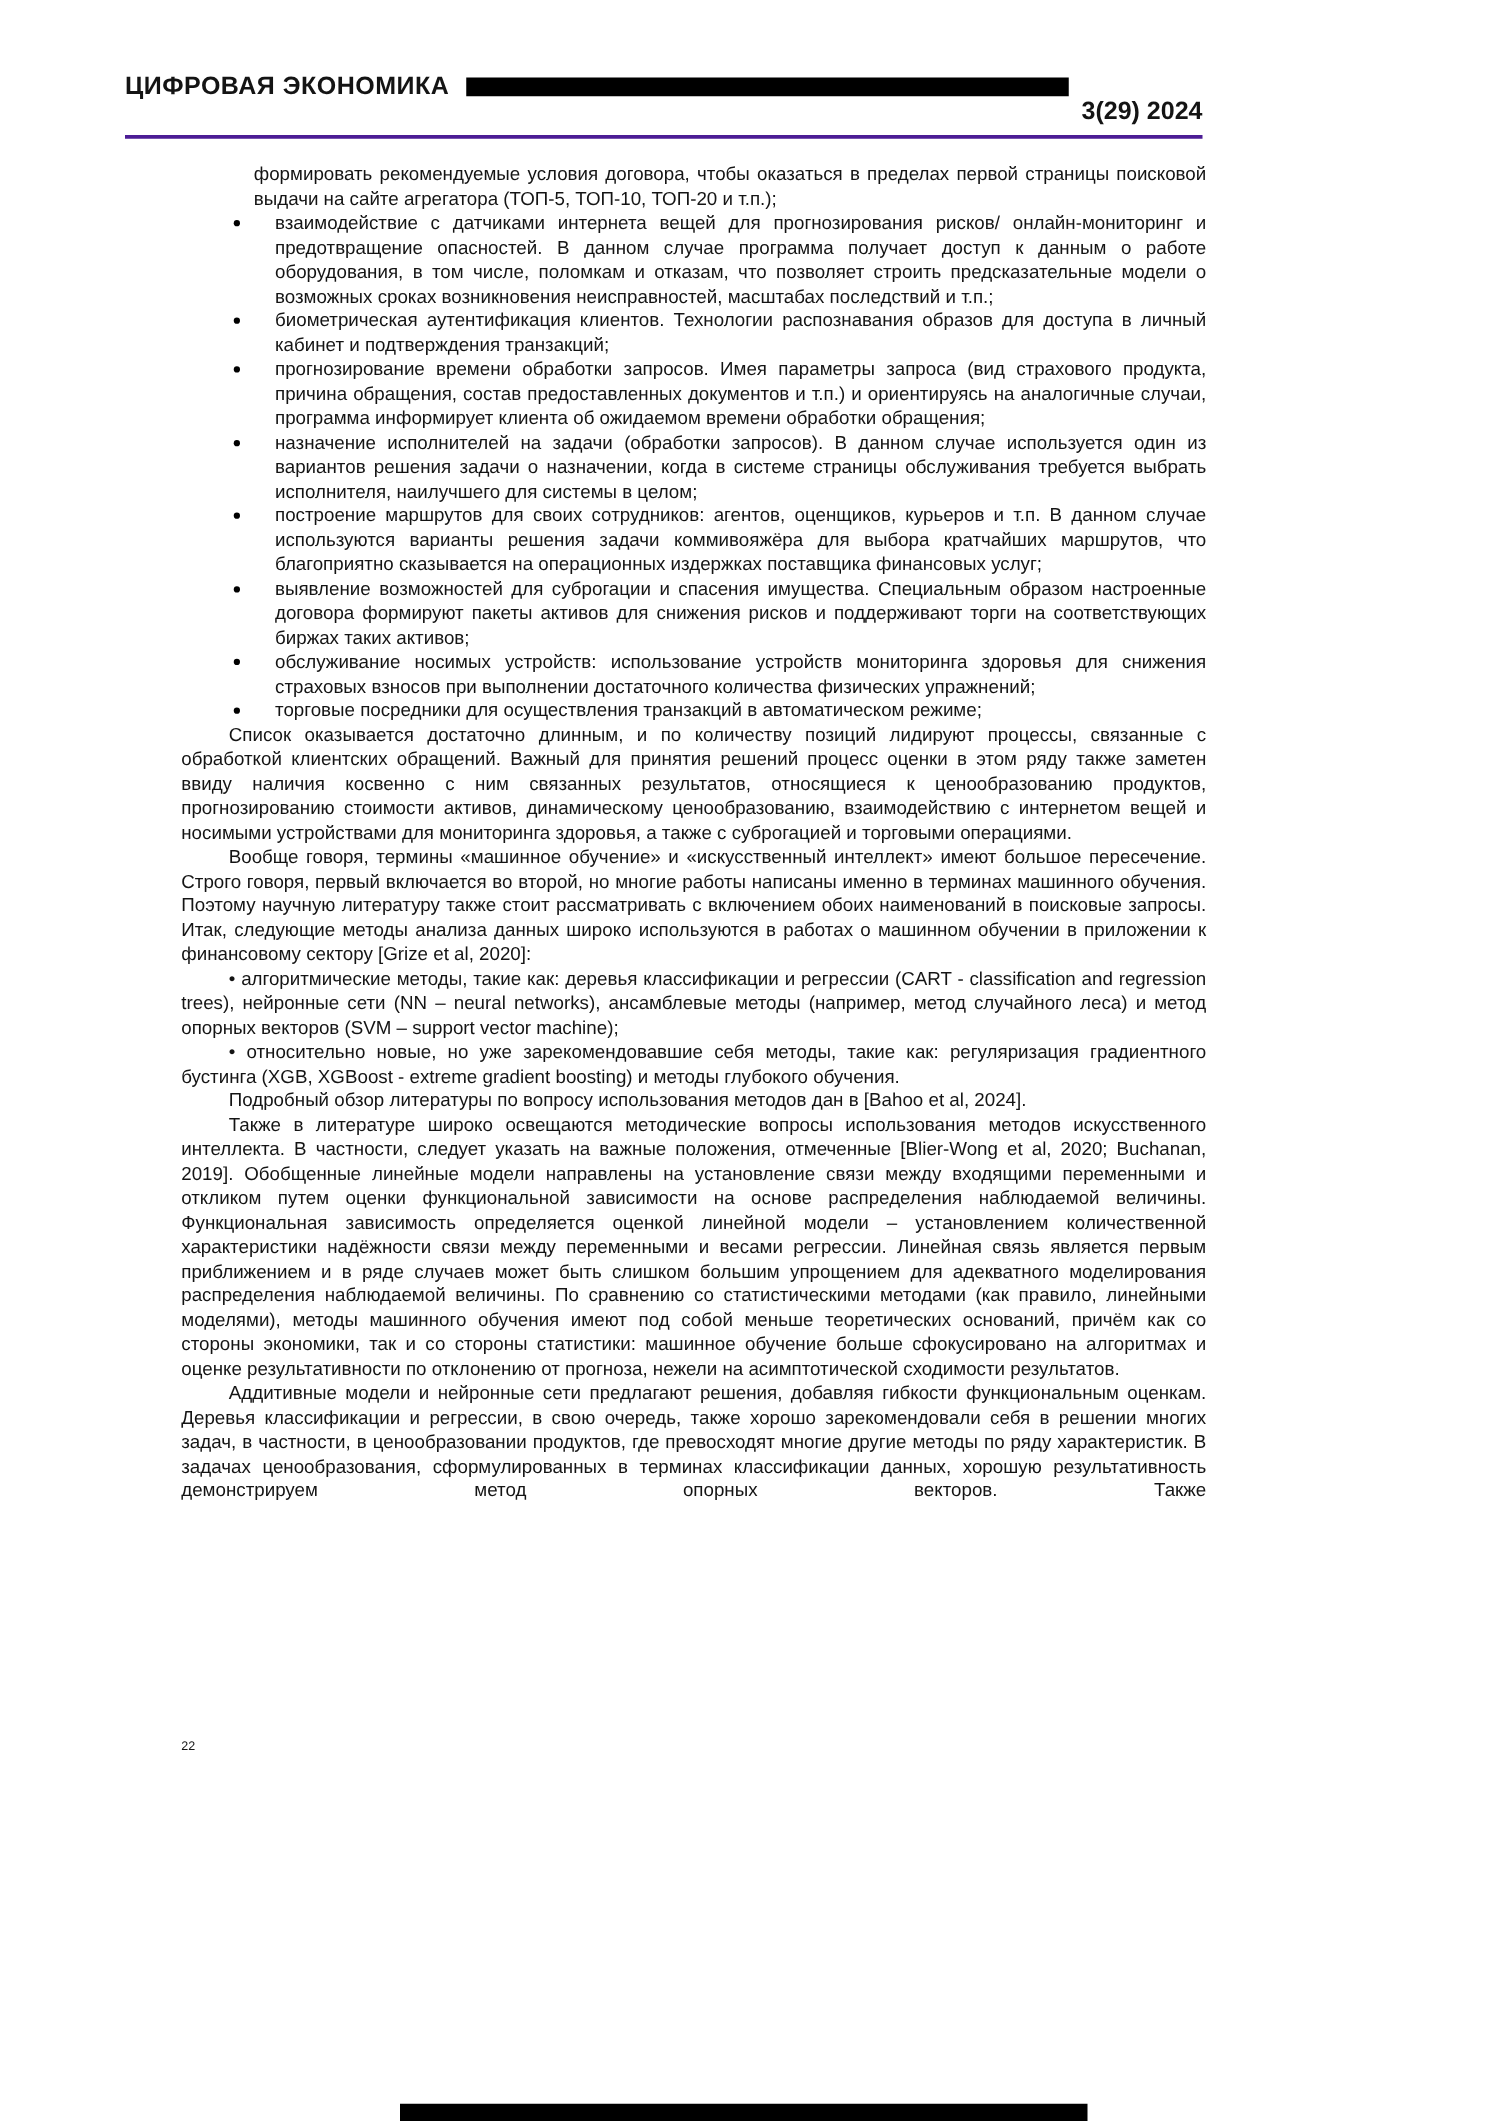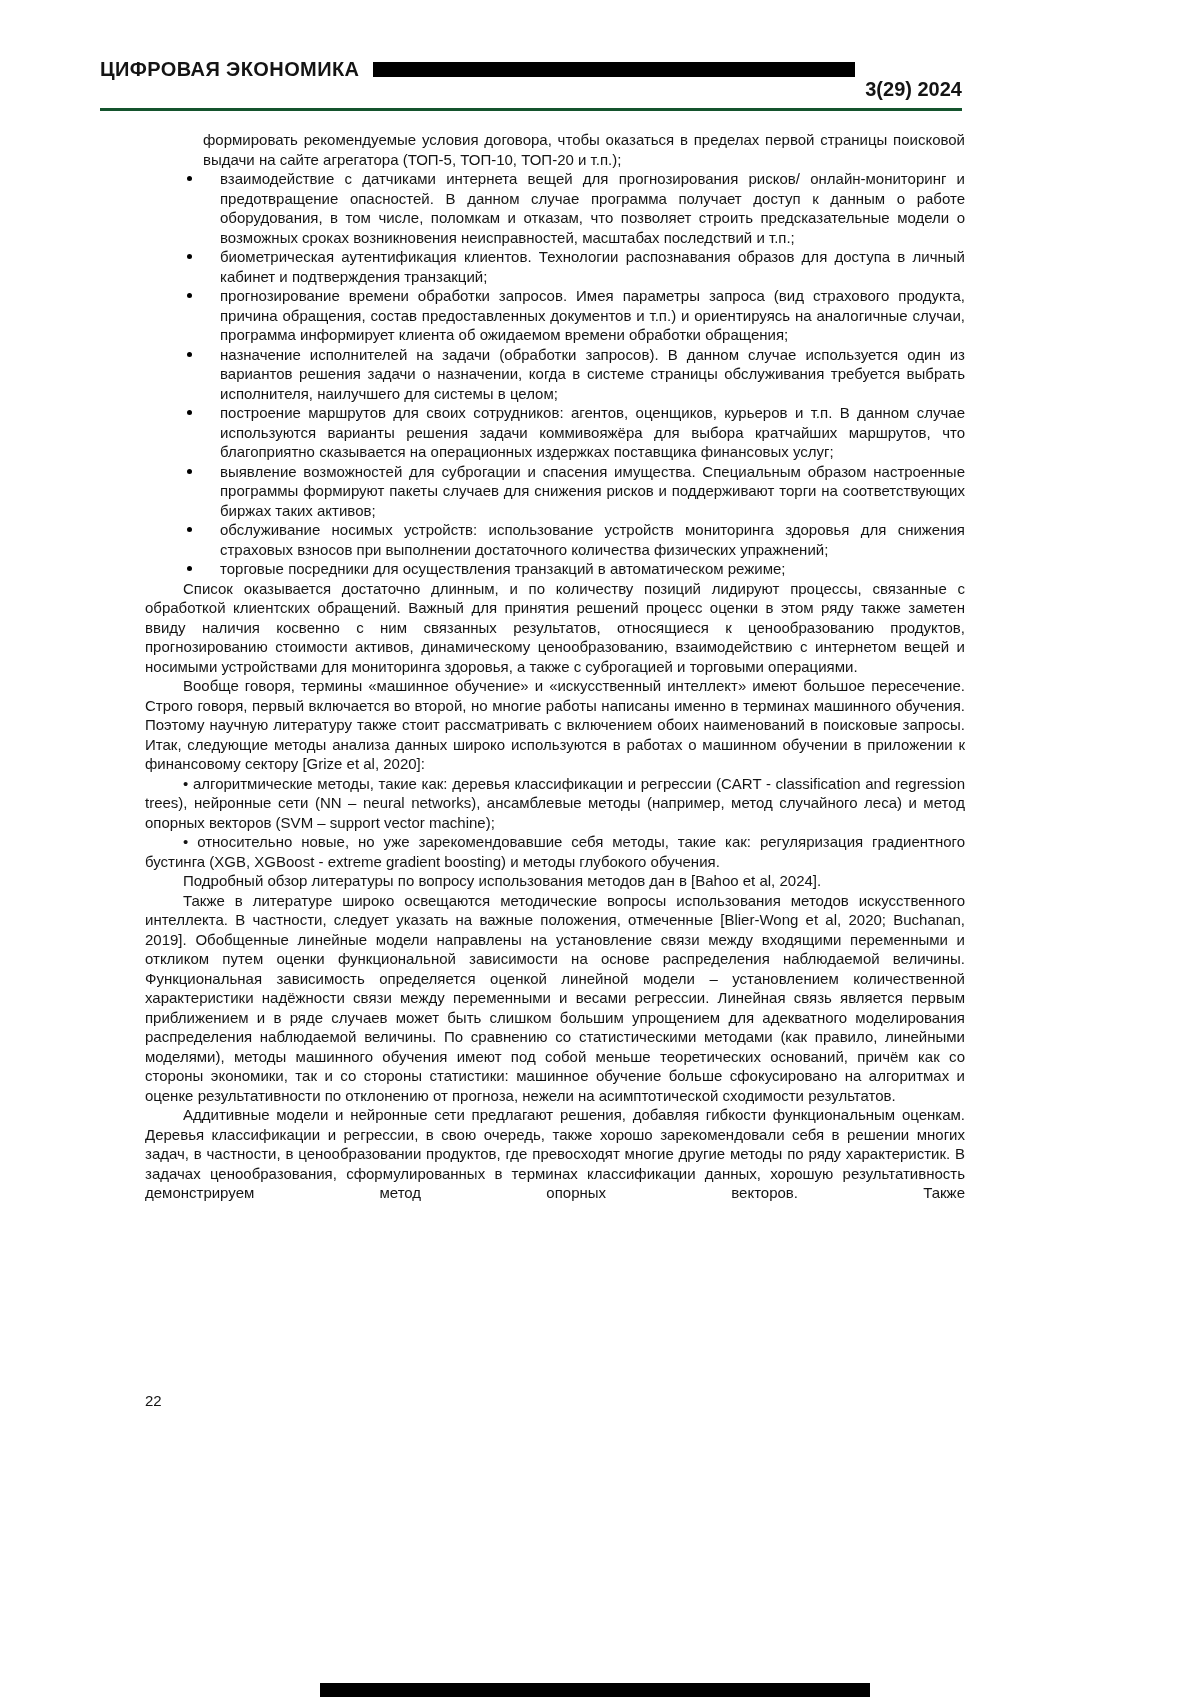--- a/index.html
+++ b/index.html
@@ -14,21 +14,21 @@
     overflow: hidden;
   }
   .header {
     position: absolute;
     top: 38px;
     left: 100px;
     width: 862px;
     display: flex;
     align-items: center;
     padding-bottom: 7px;
-    border-bottom: 3px solid #14532d;
+    border-bottom: 3px solid #4c1d95;
   }
   .header .title {
     font-weight: bold;
     font-size: 20px;
     letter-spacing: 0.4px;
     white-space: nowrap;
   }
   .header .filler-bar {
     flex: 1 1 auto;
     height: 15px;
@@ -77,21 +77,21 @@
   p.para {
     text-indent: 38px;
   }
   p.para.stretch-last {
     text-align-last: justify;
   }
   .page-number {
     position: absolute;
     left: 145px;
     top: 1392px;
-    font-size: 15px;
+    font-size: 10px;
   }
   .footer-bar {
     position: absolute;
     left: 320px;
     top: 1683px;
     width: 550px;
     height: 14px;
     background: #000;
   }
 </style>
@@ -109,21 +109,21 @@
   <div class="content">
 
     <div class="bullet-cont">формировать рекомендуемые условия договора, чтобы оказаться в пределах первой страницы поисковой выдачи на сайте агрегатора (ТОП-5, ТОП-10, ТОП-20 и т.п.);</div>
 
     <ul class="bullets">
       <li>взаимодействие с датчиками интернета вещей для прогнозирования рисков/ онлайн-мониторинг и предотвращение опасностей. В данном случае программа получает доступ к данным о работе оборудования, в том числе, поломкам и отказам, что позволяет строить предсказательные модели о возможных сроках возникновения неисправностей, масштабах последствий и т.п.;</li>
       <li>биометрическая аутентификация клиентов. Технологии распознавания образов для доступа в личный кабинет и подтверждения транзакций;</li>
       <li>прогнозирование времени обработки запросов. Имея параметры запроса (вид страхового продукта, причина обращения, состав предоставленных документов и т.п.) и ориентируясь на аналогичные случаи, программа информирует клиента об ожидаемом времени обработки обращения;</li>
       <li>назначение исполнителей на задачи (обработки запросов). В данном случае используется один из вариантов решения задачи о назначении, когда в системе страницы обслуживания требуется выбрать исполнителя, наилучшего для системы в целом;</li>
       <li>построение маршрутов для своих сотрудников: агентов, оценщиков, курьеров и т.п. В данном случае используются варианты решения задачи коммивояжёра для выбора кратчайших маршрутов, что благоприятно сказывается на операционных издержках поставщика финансовых услуг;</li>
-      <li>выявление возможностей для суброгации и спасения имущества. Специальным образом настроенные программы формируют пакеты случаев для снижения рисков и поддерживают торги на соответствующих биржах таких активов;</li>
+      <li>выявление возможностей для суброгации и спасения имущества. Специальным образом настроенные договора формируют пакеты активов для снижения рисков и поддерживают торги на соответствующих биржах таких активов;</li>
       <li>обслуживание носимых устройств: использование устройств мониторинга здоровья для снижения страховых взносов при выполнении достаточного количества физических упражнений;</li>
       <li>торговые посредники для осуществления транзакций в автоматическом режиме;</li>
     </ul>
 
     <p class="para">Список оказывается достаточно длинным, и по количеству позиций лидируют процессы, связанные с обработкой клиентских обращений. Важный для принятия решений процесс оценки в этом ряду также заметен ввиду наличия косвенно с ним связанных результатов, относящиеся к ценообразованию продуктов, прогнозированию стоимости активов, динамическому ценообразованию, взаимодействию с интернетом вещей и носимыми устройствами для мониторинга здоровья, а также с суброгацией и торговыми операциями.</p>
     <p class="para">Вообще говоря, термины «машинное обучение» и «искусственный интеллект» имеют большое пересечение. Строго говоря, первый включается во второй, но многие работы написаны именно в терминах машинного обучения. Поэтому научную литературу также стоит рассматривать с включением обоих наименований в поисковые запросы. Итак, следующие методы анализа данных широко используются в работах о машинном обучении в приложении к финансовому сектору [Grize et al, 2020]:</p>
     <p class="para">• алгоритмические методы, такие как: деревья классификации и регрессии (CART - classification and regression trees), нейронные сети (NN – neural networks), ансамблевые методы (например, метод случайного леса) и метод опорных векторов (SVM – support vector machine);</p>
     <p class="para">• относительно новые, но уже зарекомендовавшие себя методы, такие как: регуляризация градиентного бустинга (XGB, XGBoost - extreme gradient boosting) и методы глубокого обучения.</p>
     <p class="para">Подробный обзор литературы по вопросу использования методов дан в [Bahoo et al, 2024].</p>
     <p class="para">Также в литературе широко освещаются методические вопросы использования методов искусственного интеллекта. В частности, следует указать на важные положения, отмеченные [Blier-Wong et al, 2020; Buchanan, 2019]. Обобщенные линейные модели направлены на установление связи между входящими переменными и откликом путем оценки функциональной зависимости на основе распределения наблюдаемой величины. Функциональная зависимость определяется оценкой линейной модели – установлением количественной характеристики надёжности связи между переменными и весами регрессии. Линейная связь является первым приближением и в ряде случаев может быть слишком большим упрощением для адекватного моделирования распределения наблюдаемой величины. По сравнению со статистическими методами (как правило, линейными моделями), методы машинного обучения имеют под собой меньше теоретических оснований, причём как со стороны экономики, так и со стороны статистики: машинное обучение больше сфокусировано на алгоритмах и оценке результативности по отклонению от прогноза, нежели на асимптотической сходимости результатов.</p>

